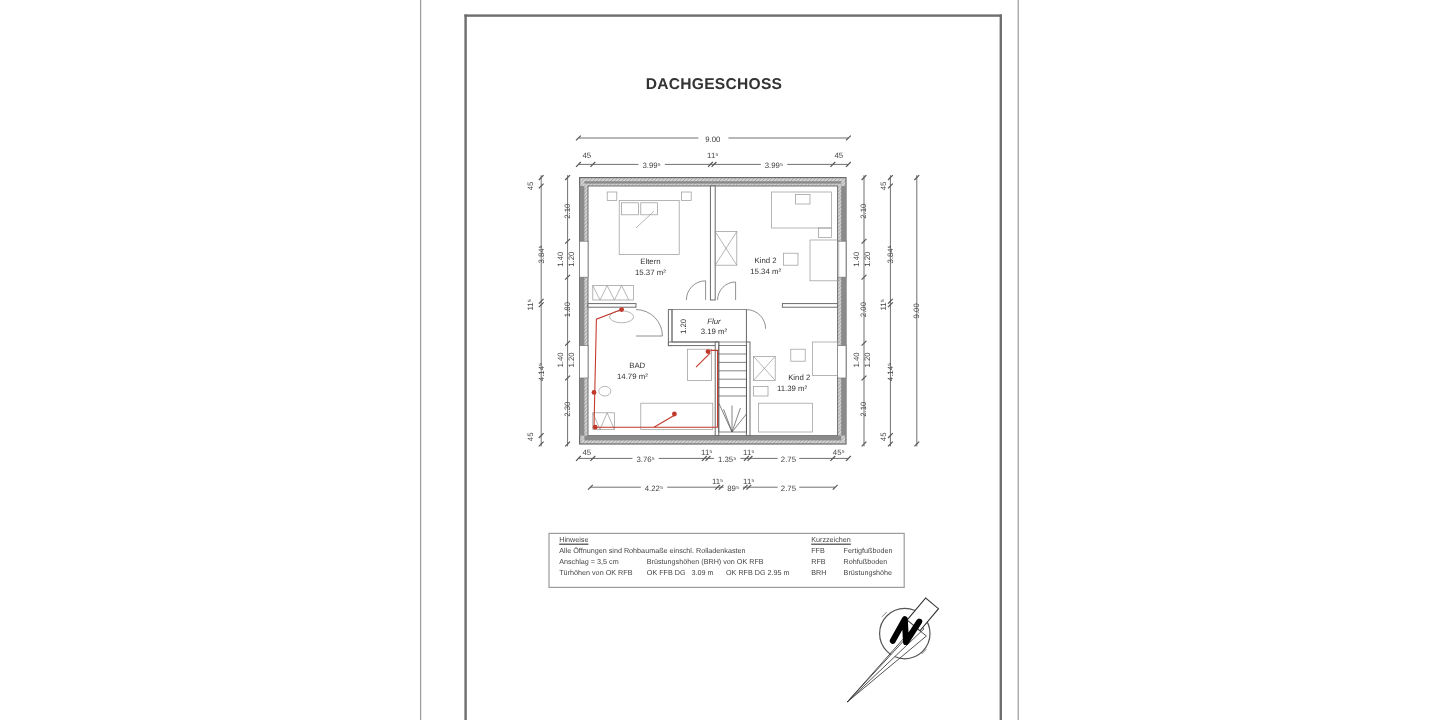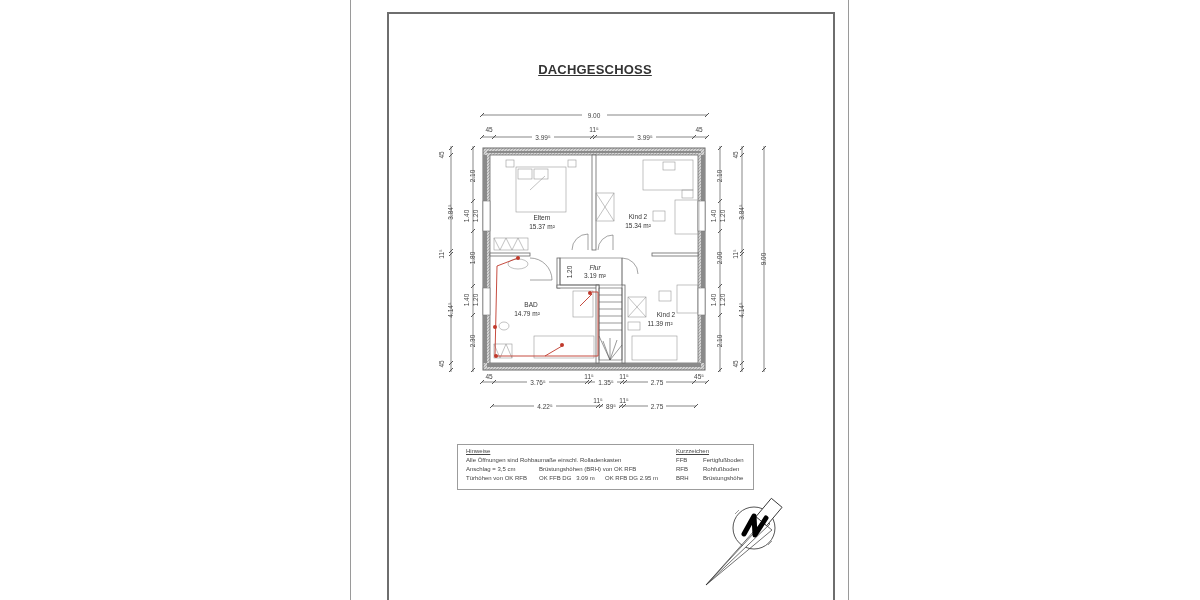--- a/index.html
+++ b/index.html
@@ -1,20 +1,20 @@
 <!DOCTYPE html>
 <html><head>
 <meta charset="utf-8">
 <style>
   html,body{margin:0;padding:0;background:#fff;}
   body{width:1200px;height:600px;position:relative;overflow:hidden;font-family:"Liberation Sans",sans-serif;}
   .sheet{position:absolute;left:350px;top:0;width:499px;height:600px;border-left:1px solid #9a9a9a;border-right:1px solid #9a9a9a;box-sizing:border-box;}
   .frame{position:absolute;left:387px;top:12px;width:448px;height:600px;border:2px solid #6e6e6e;border-bottom:none;box-sizing:border-box;}
   .title{position:absolute;left:0;width:1200px;top:62px;text-align:center;font-size:13px;font-weight:bold;color:#333;letter-spacing:0.2px;}
-  .title span{position:relative;left:-5px;text-decoration:underline;}
+  .title span{position:relative;left:-5px;}
   svg text{font-family:"Liberation Sans",sans-serif;}
   .legend{position:absolute;left:457px;top:444px;width:297px;height:46px;border:1px solid #9c9c9c;box-sizing:border-box;font-size:6px;color:#444;}
   .legend .cell{position:absolute;white-space:nowrap;}
   .legend .u{text-decoration:underline;}
 </style>
 </head>
 <body>
 
 <div class="sheet"></div>
 <div class="frame"></div>

